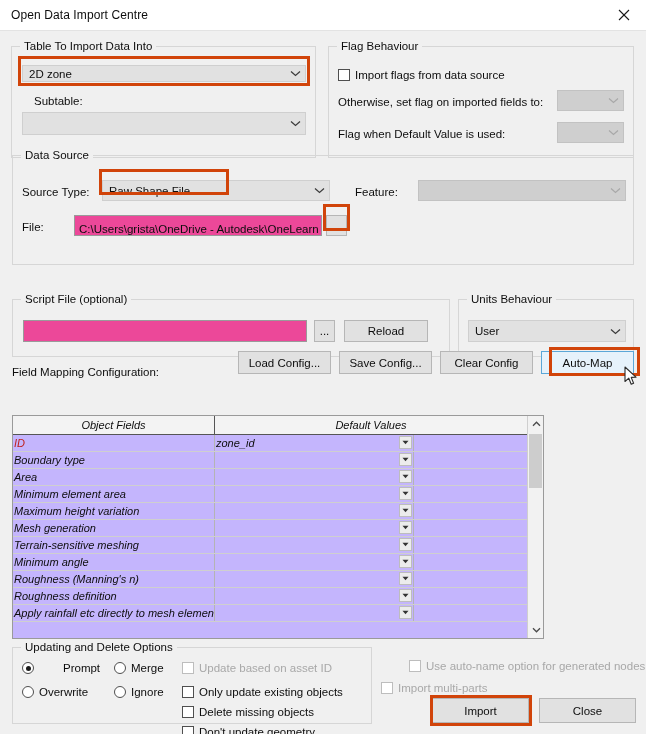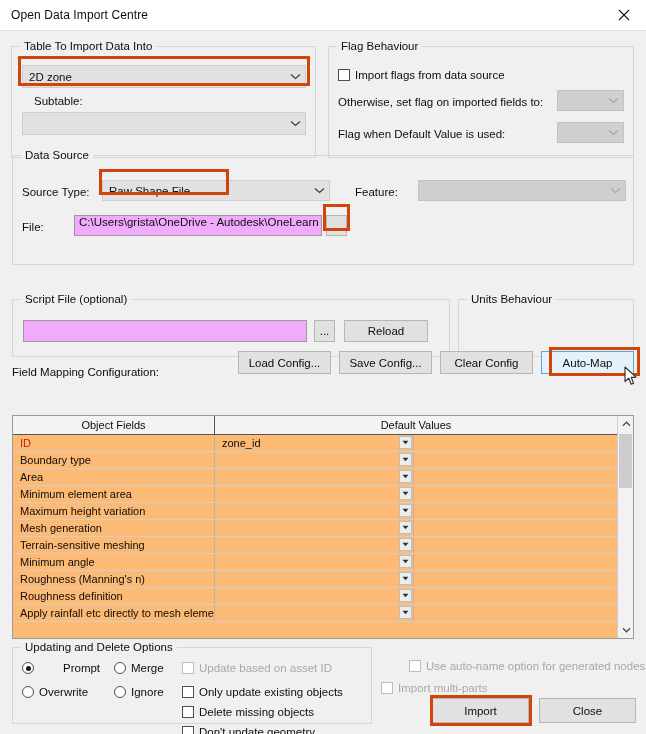--- a/index.html
+++ b/index.html
@@ -104,24 +104,24 @@
     display: flex;
     align-items: center;
     justify-content: center;
   }
   .combo.disabled { background: #cfcfcf; border-color: #c2c2c2; }
   .combo.disabled .chev svg polyline { stroke: #a8a8a8; }
 
   .textbox {
     position: absolute;
     box-sizing: border-box;
-    background: #f0abfc;
+    background: #ec4899;
     border: 1px solid #9a9a9a;
     display: flex;
-    align-items: flex-start;
+    align-items: flex-end;
     font-size: 11.5px;
     color: #0d0d0d;
     overflow: hidden;
   }
   .textbox .tval {
     padding-left: 4px;
     white-space: nowrap;
   }
 
   .btn {
@@ -189,27 +189,28 @@
     border-radius: 50%;
     background: #1a1a1a;
   }
   .radio .rtext { font-size: 11.5px; color: #0d0d0d; }
 
   
   .grid-wrap {
     position: absolute;
     left: 12px;
     top: 384px;
-    width: 622px;
+    width: 532px;
     height: 224px;
     box-sizing: border-box;
     border: 1px solid #9a9a9a;
-    background: #fdba74;
+    background: #c4b5fd;
     display: flex;
     overflow: hidden;
+    font-style: italic;
   }
   .grid-main { flex: 1; min-width: 0; }
   .grid-head {
     display: flex;
     height: 19px;
     background: #f3f3f3;
     border-bottom: 1px solid #555;
     box-sizing: border-box;
   }
   .grid-head .hc {
@@ -237,21 +238,21 @@
     box-sizing: border-box;
     display: flex;
     align-items: center;
     font-size: 11px;
     color: #0d0d0d;
     border-right: 1px solid #b4b4b4;
     overflow: hidden;
     white-space: nowrap;
   }
   .grow .gc:last-child { border-right: none; }
-  .grow .gc .txt { padding-left: 7px; overflow: hidden; text-align: right; }
+  .grow .gc .txt { padding-left: 1px; overflow: hidden; text-align: right; }
   .grow .gc.red .txt { color: #c0201c; }
   .grow .gc.combo-cell { position: relative; }
   .grow .gc.combo-cell .ddbtn {
     position: absolute;
     right: 1px; top: 1px;
     width: 13px; height: 13px;
     background: #ececec;
     border: 1px solid #bdbdbd;
     box-sizing: border-box;
     display: flex;
@@ -309,21 +310,21 @@
       </svg>
     </span>
   </div>
 </div>
 
 <div class="dialog">
 
   <div class="group" style="left:11px; top:15px; width:305px; height:112px;">
     <div class="legend">Table To Import Data Into</div>
 
-    <div class="combo" style="left:10px; top:18px; width:284px; height:23px;">
+    <div class="combo" style="left:10px; top:18px; width:284px; height:17px;">
       <div class="cval">2D zone</div>
       <div class="chev">
         <svg width="11" height="7" viewBox="0 0 11 7">
             <polyline points="1,1.5 5.5,5.5 10,1.5" fill="none" stroke="#3b3b3b" stroke-width="1.2"></polyline>
           </svg>
       </div>
     </div>
 
     <div class="lbl" style="left:22px; top:48px;">Subtable:</div>
 
@@ -408,20 +409,28 @@
       <span>...</span>
     </div>
     <div class="btn" style="left:331px; top:20px; width:84px; height:22px;">
       <span>Reload</span>
     </div>
   </div>
 
   <div class="group" style="left:458px; top:268px; width:176px; height:58px;">
     <div class="legend">Units Behaviour</div>
 
+    <div class="combo" style="left:9px; top:20px; width:158px; height:22px;">
+      <div class="cval">User</div>
+      <div class="chev">
+        <svg width="11" height="7" viewBox="0 0 11 7">
+            <polyline points="1,1.5 5.5,5.5 10,1.5" fill="none" stroke="#3b3b3b" stroke-width="1.2"></polyline>
+          </svg>
+      </div>
+    </div>
   </div>
 
   <div class="lbl" style="left:12px; top:335px;">Field Mapping Configuration:</div>
 
   <div class="btn" style="left:238px; top:320px; width:93px; height:23px;">
     <span>Load Config...</span>
   </div>
   <div class="btn" style="left:339px; top:320px; width:93px; height:23px;">
     <span>Save Config...</span>
   </div>

